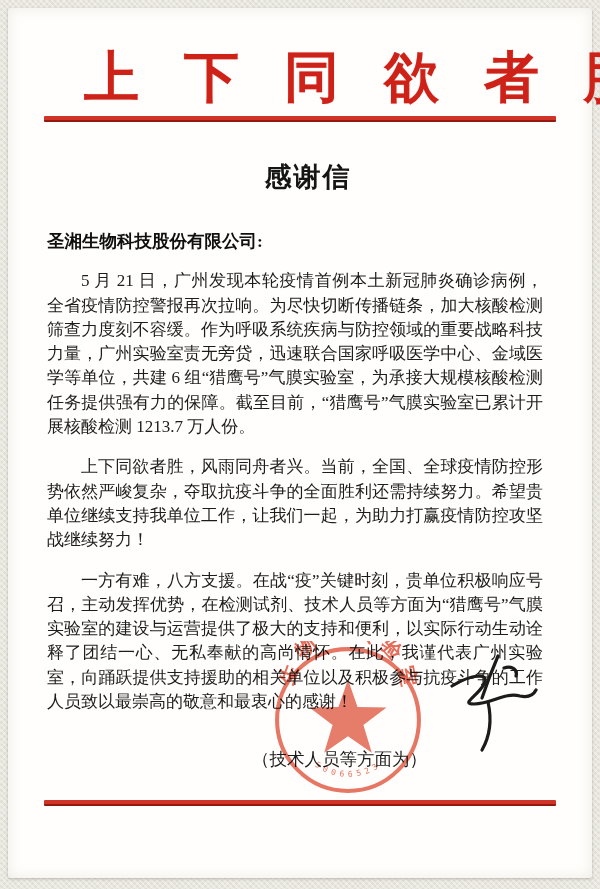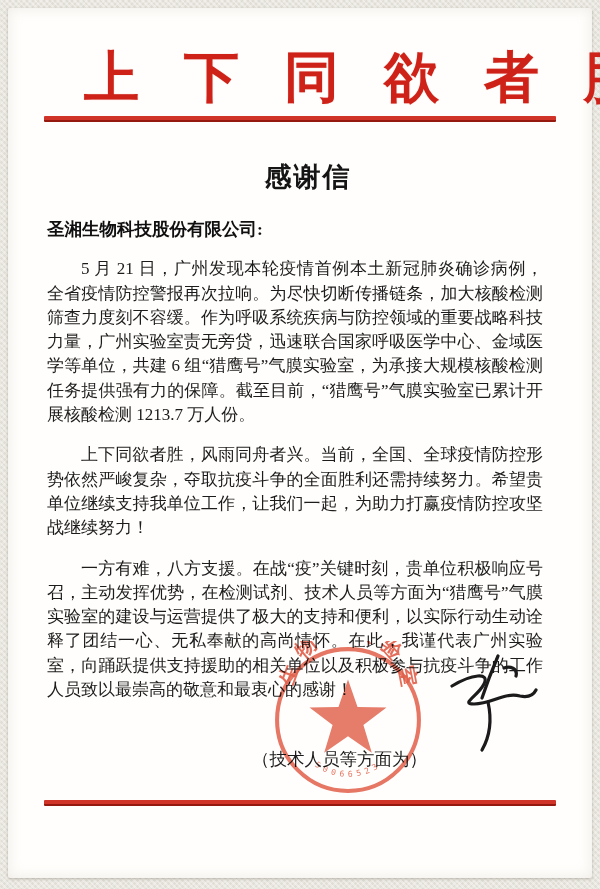--- a/index.html
+++ b/index.html
@@ -30,21 +30,21 @@
   .letter-title{
     position:absolute;top:159px;left:8px;width:100%;
     text-align:center;font-size:27px;font-weight:bold;color:#151515;
     letter-spacing:2px;
   }
   .content{
     position:absolute;top:217px;left:47px;width:496px;
     font-size:17px;line-height:24.3px;color:#1c1c1c;
     text-align:justify;
   }
-  .recipient{font-weight:bold;margin:0 0 5px 0;font-size:17.5px;color:#0f0f0f;}
+  .recipient{font-weight:bold;margin:12px 0 5px 0;font-size:17.5px;color:#0f0f0f;}
   .content p.body-par{margin:16px 0 3px 0;text-indent:2em;}
   .signature-block{
     position:absolute;top:694px;left:252px;z-index:2;
     font-size:17.5px;line-height:26px;color:#1c1c1c;white-space:pre;
   }
   .seal{
     position:absolute;left:271px;top:641px;width:154px;height:154px;z-index:3;
     mix-blend-mode:multiply;opacity:.88;
   }
   .hand-signature{

